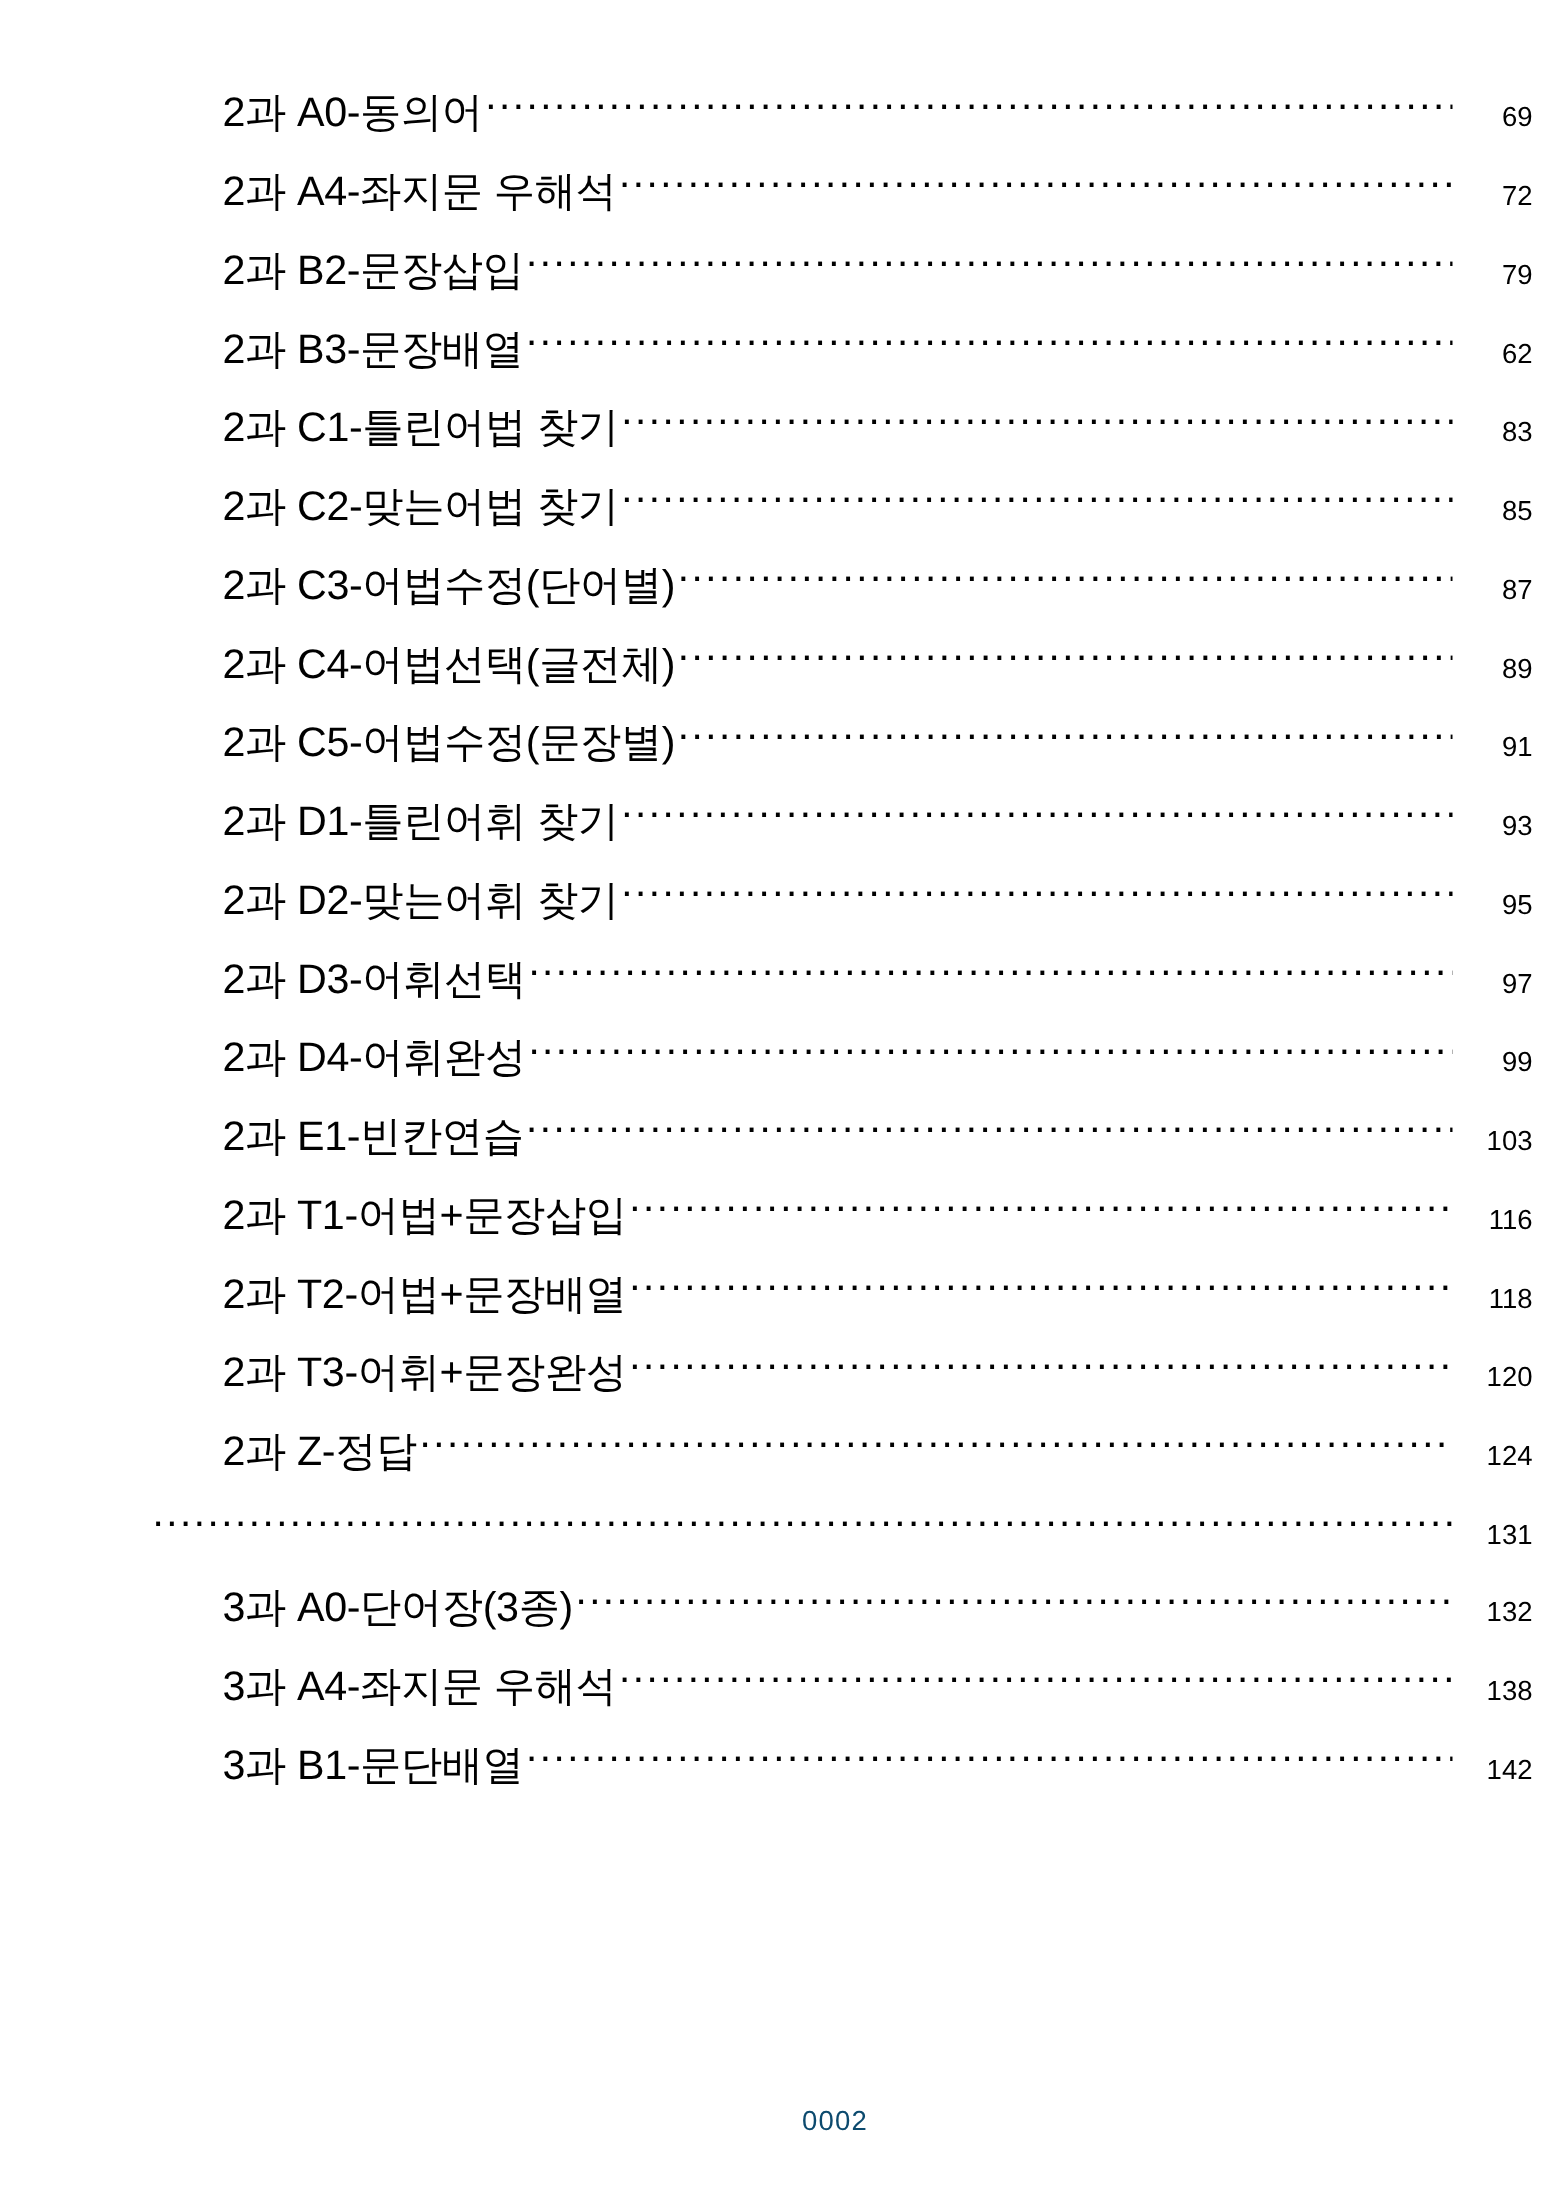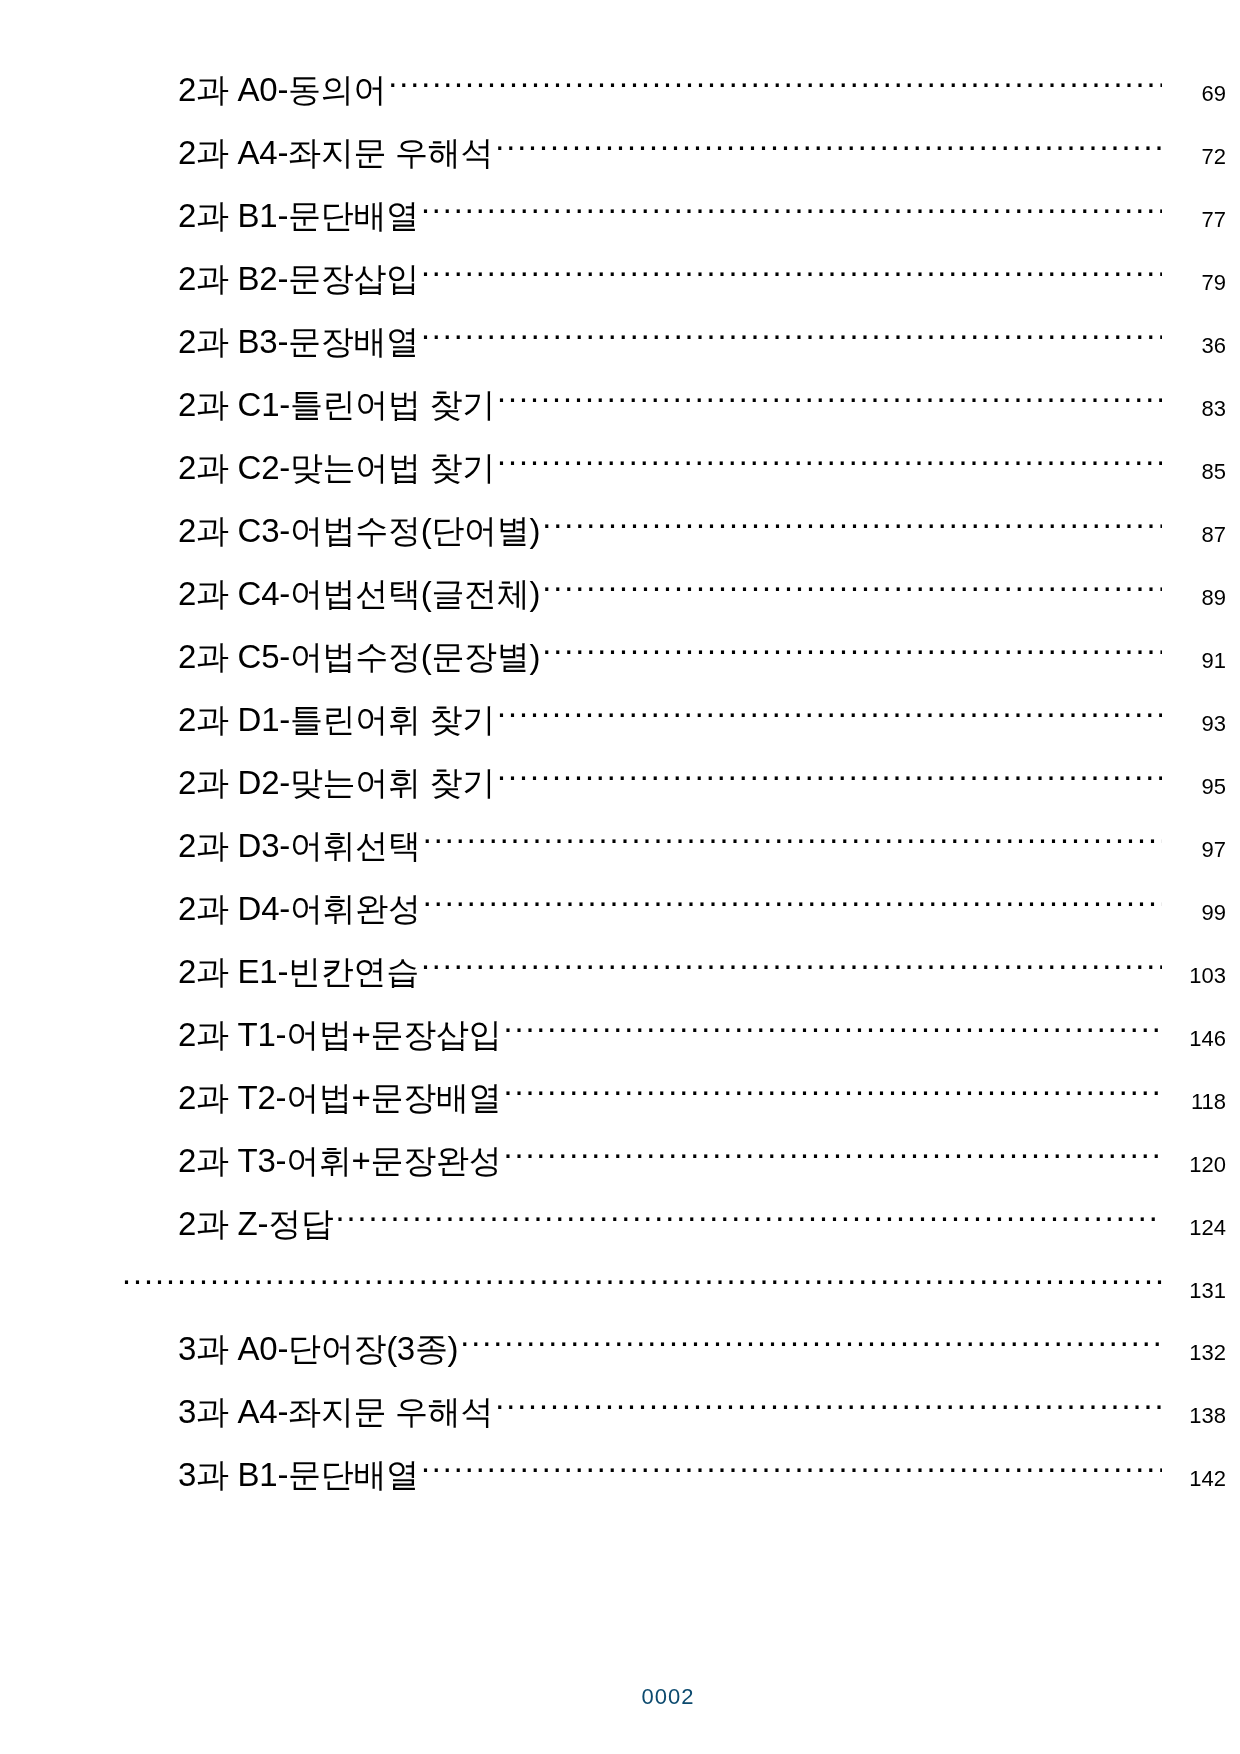--- a/index.html
+++ b/index.html
@@ -86,33 +86,28 @@
         <span class="toc-title">2과 A0-동의어</span>
         <span class="toc-leader"></span>
         <span class="toc-page">69</span>
       </div>
       <div class="toc-row level-2">
         <span class="toc-title">2과 A4-좌지문 우해석</span>
         <span class="toc-leader"></span>
         <span class="toc-page">72</span>
       </div>
       <div class="toc-row level-2">
-        <span class="toc-title">2과 B1-문단배열</span>
-        <span class="toc-leader"></span>
-        <span class="toc-page">77</span>
-      </div>
-      <div class="toc-row level-2">
         <span class="toc-title">2과 B2-문장삽입</span>
         <span class="toc-leader"></span>
         <span class="toc-page">79</span>
       </div>
       <div class="toc-row level-2">
         <span class="toc-title">2과 B3-문장배열</span>
         <span class="toc-leader"></span>
-        <span class="toc-page">36</span>
+        <span class="toc-page">62</span>
       </div>
       <div class="toc-row level-2">
         <span class="toc-title">2과 C1-틀린어법 찾기</span>
         <span class="toc-leader"></span>
         <span class="toc-page">83</span>
       </div>
       <div class="toc-row level-2">
         <span class="toc-title">2과 C2-맞는어법 찾기</span>
         <span class="toc-leader"></span>
         <span class="toc-page">85</span>
@@ -153,21 +148,21 @@
         <span class="toc-page">99</span>
       </div>
       <div class="toc-row level-2">
         <span class="toc-title">2과 E1-빈칸연습</span>
         <span class="toc-leader"></span>
         <span class="toc-page">103</span>
       </div>
       <div class="toc-row level-2">
         <span class="toc-title">2과 T1-어법+문장삽입</span>
         <span class="toc-leader"></span>
-        <span class="toc-page">146</span>
+        <span class="toc-page">116</span>
       </div>
       <div class="toc-row level-2">
         <span class="toc-title">2과 T2-어법+문장배열</span>
         <span class="toc-leader"></span>
         <span class="toc-page">118</span>
       </div>
       <div class="toc-row level-2">
         <span class="toc-title">2과 T3-어휘+문장완성</span>
         <span class="toc-leader"></span>
         <span class="toc-page">120</span>

